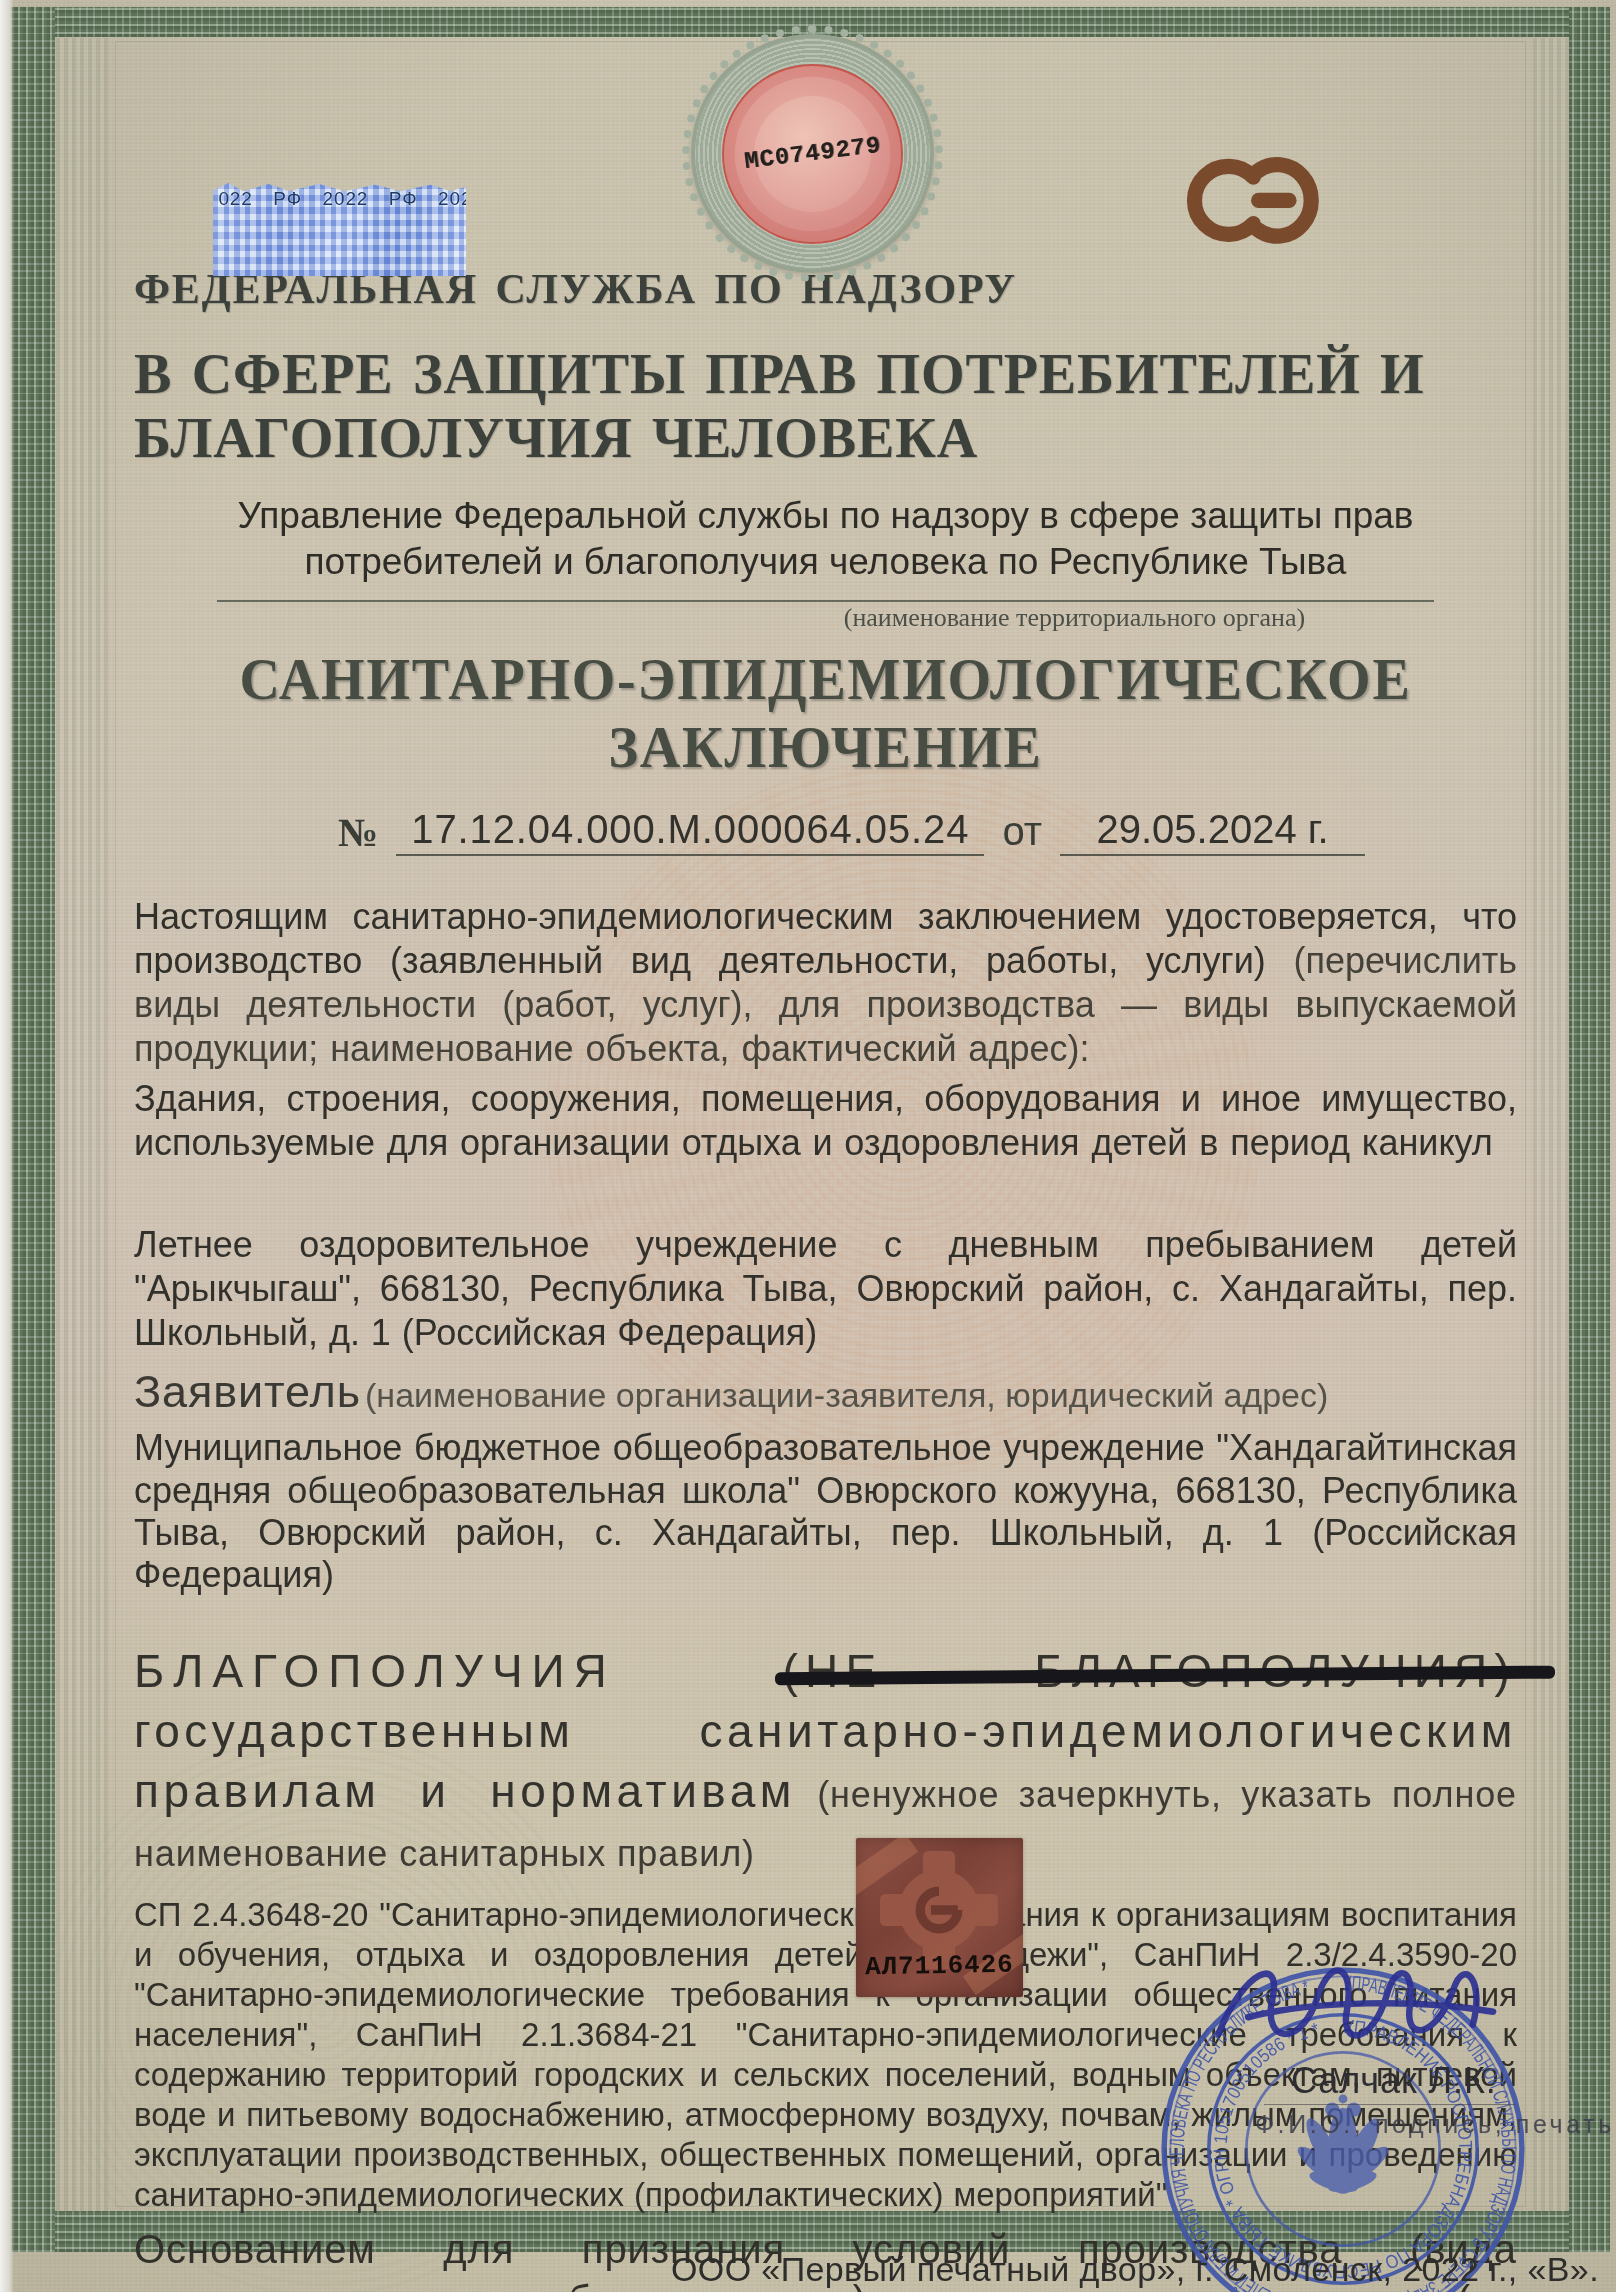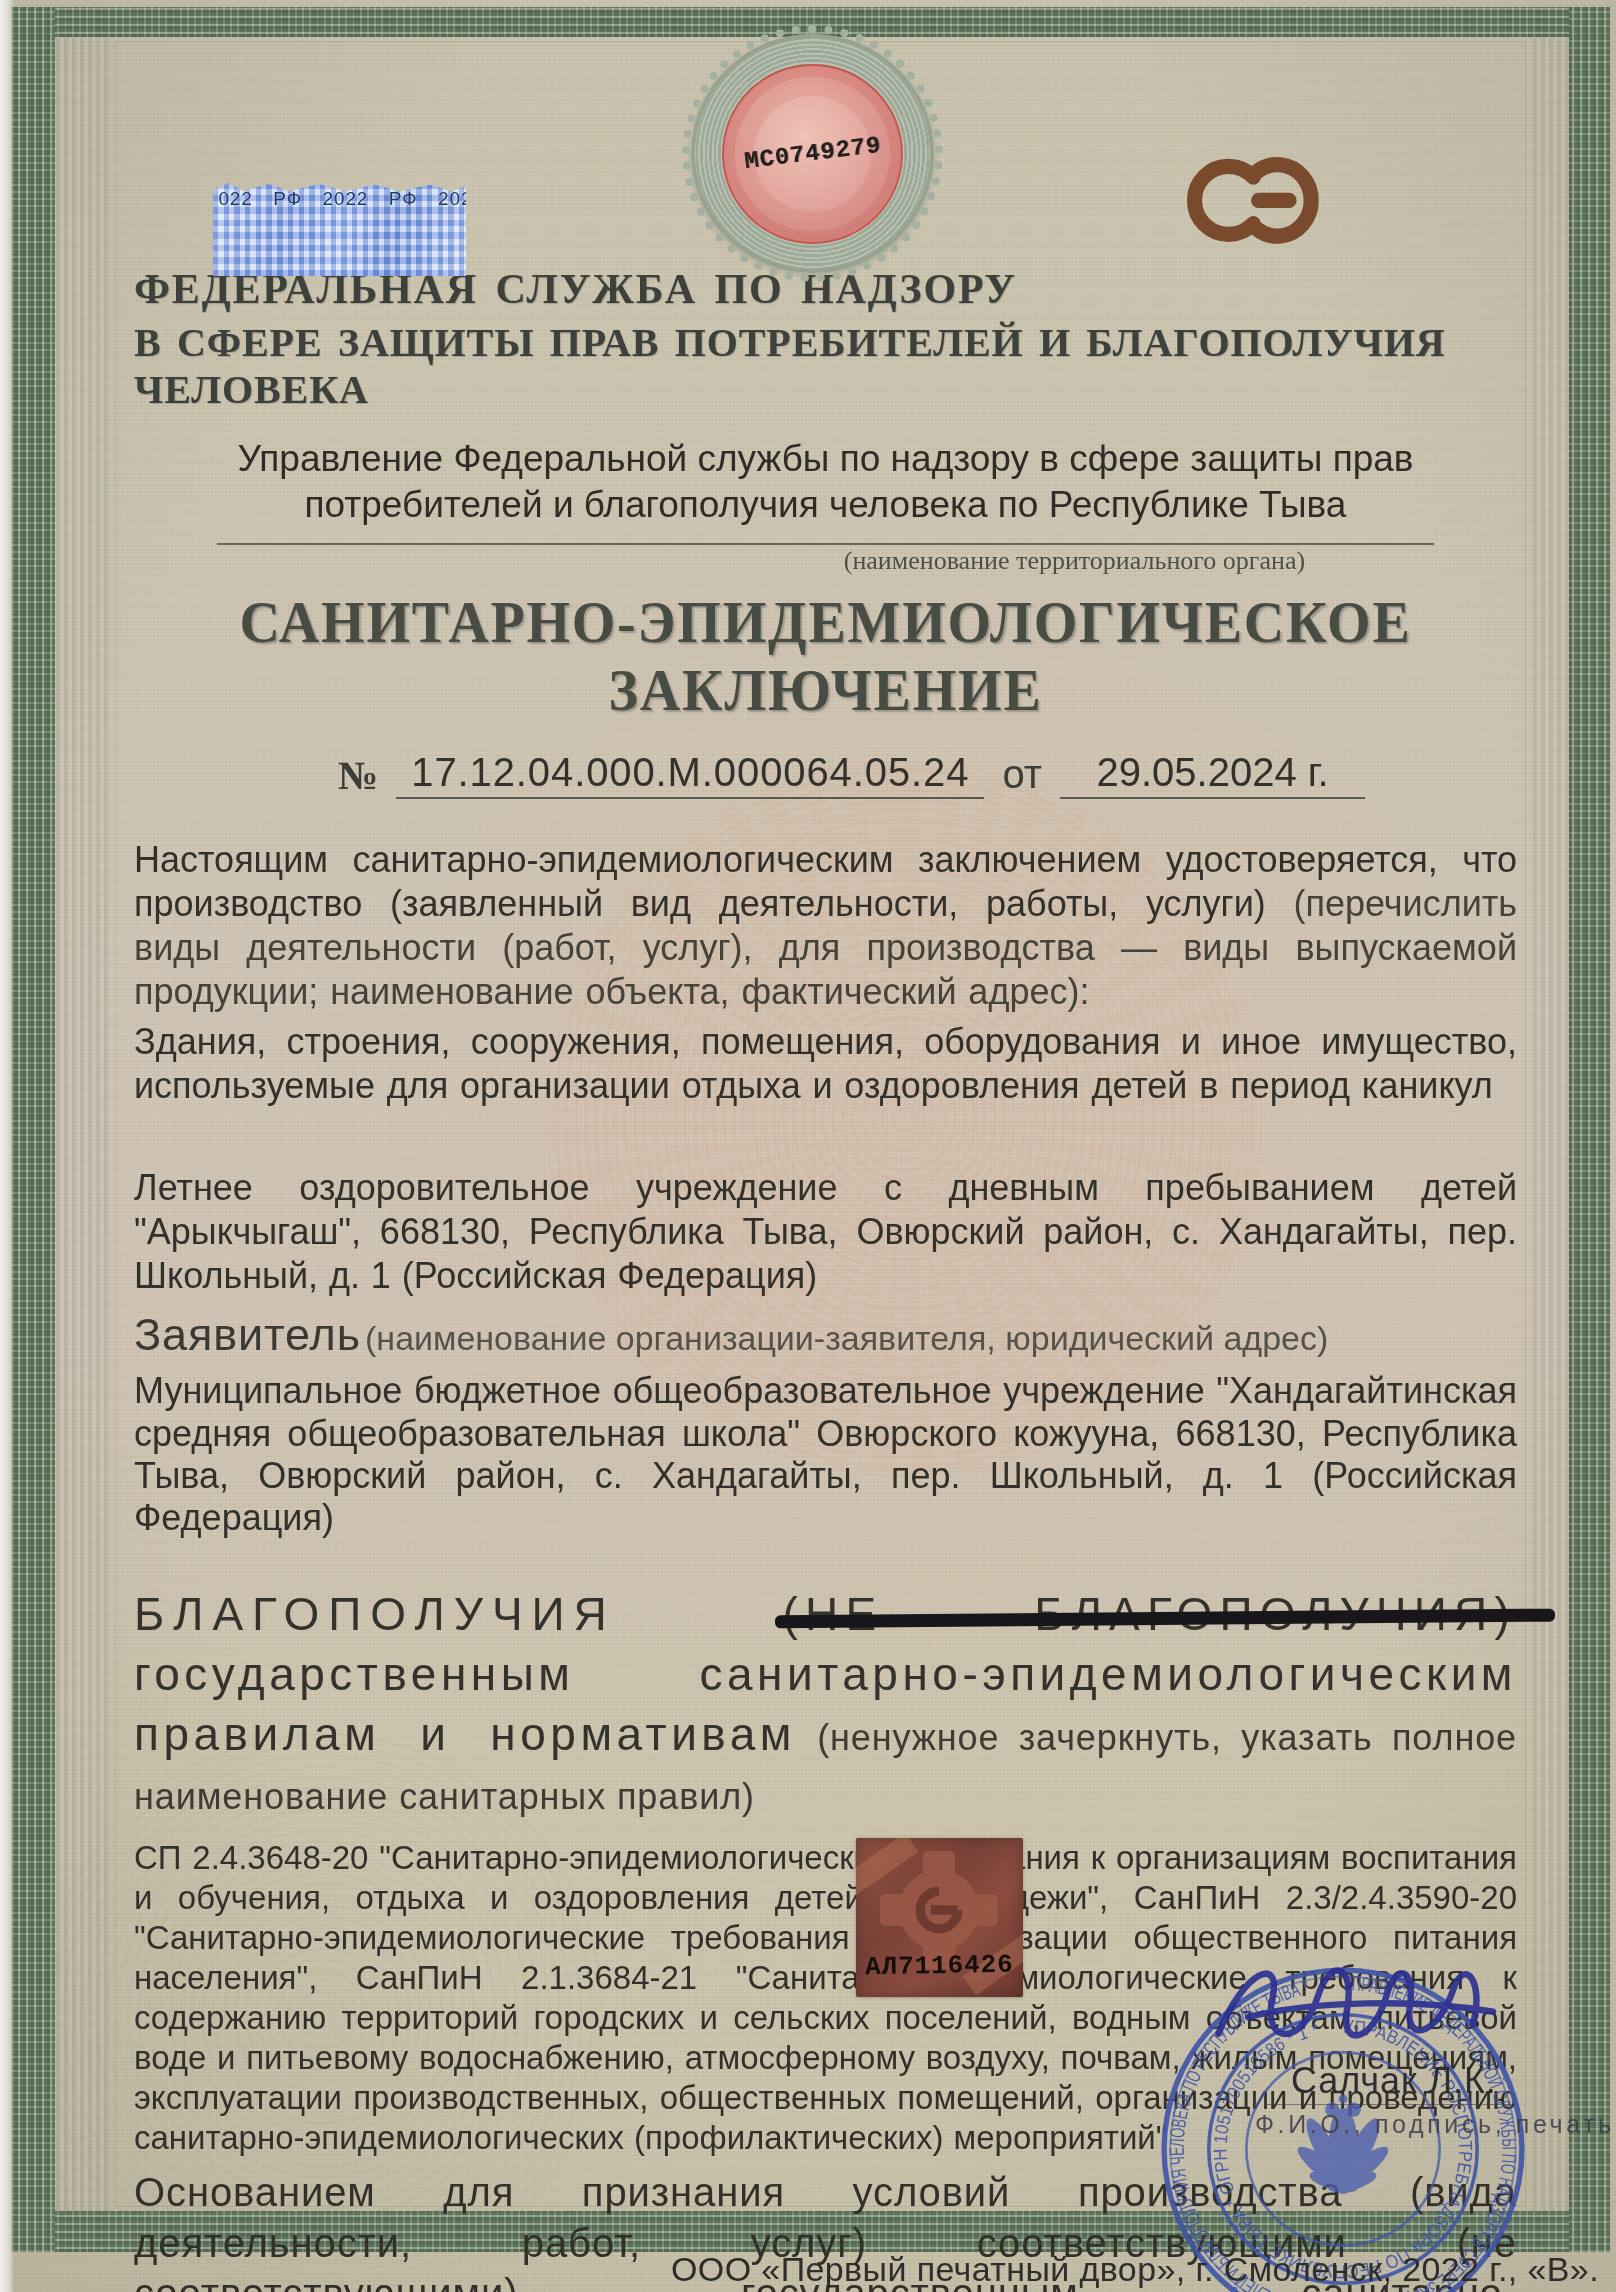--- a/index.html
+++ b/index.html
@@ -84,21 +84,21 @@
     text-shadow:0.9px 0 0 rgba(35,32,29,.5);}
 
   
   .se-logo{position:absolute;left:1171px;top:150px;width:152px;height:99px;z-index:6;}
 
   
   .content{position:absolute;left:134px;right:100px;top:265px;z-index:4;color:#33312c;}
   .hdr{font-family:"Liberation Serif",serif;font-weight:bold;text-align:left;
     color:#3c413b;text-shadow:0.9px 0.9px 0.9px rgba(60,60,55,.25);}
   .hdr1{font-size:42px;letter-spacing:1.8px;word-spacing:5.4px;}
-  .hdr2{font-size:40px;letter-spacing:0.9px;word-spacing:4.5px;margin-top:6px;}
+  .hdr2{font-size:56px;letter-spacing:0.9px;word-spacing:4.5px;margin-top:29px;}
   .org{font-size:37px;line-height:1.25;text-align:center;max-width:1361px;margin:23px auto 0;color:#2e2c27;}
   .rule{border-top:2.7px solid rgba(70,75,66,.75);width:88%;margin:14.3px auto 0;}
   .rule-caption{font-family:"Liberation Serif",serif;font-size:26px;color:#4c4f47;
     text-align:center;padding-left:36%;margin-top:1px;}
   .title{font-family:"Liberation Serif",serif;font-weight:bold;font-size:56px;
     letter-spacing:1.8px;text-align:center;color:#474d43;margin-top:16px;
     transform:scaleY(1.06);text-shadow:1.8px 1.8px 1.8px rgba(70,70,65,.35);}
   .numrow{display:flex;align-items:flex-end;margin:30px 152px 0 204px;font-size:40px;gap:18px;}
   .num-label{font-family:"Liberation Serif",serif;font-weight:bold;color:#3a3e37;}
   .uline{border-bottom:2.7px solid rgba(60,64,56,.8);text-align:center;padding:0 9px 1.8px;}

